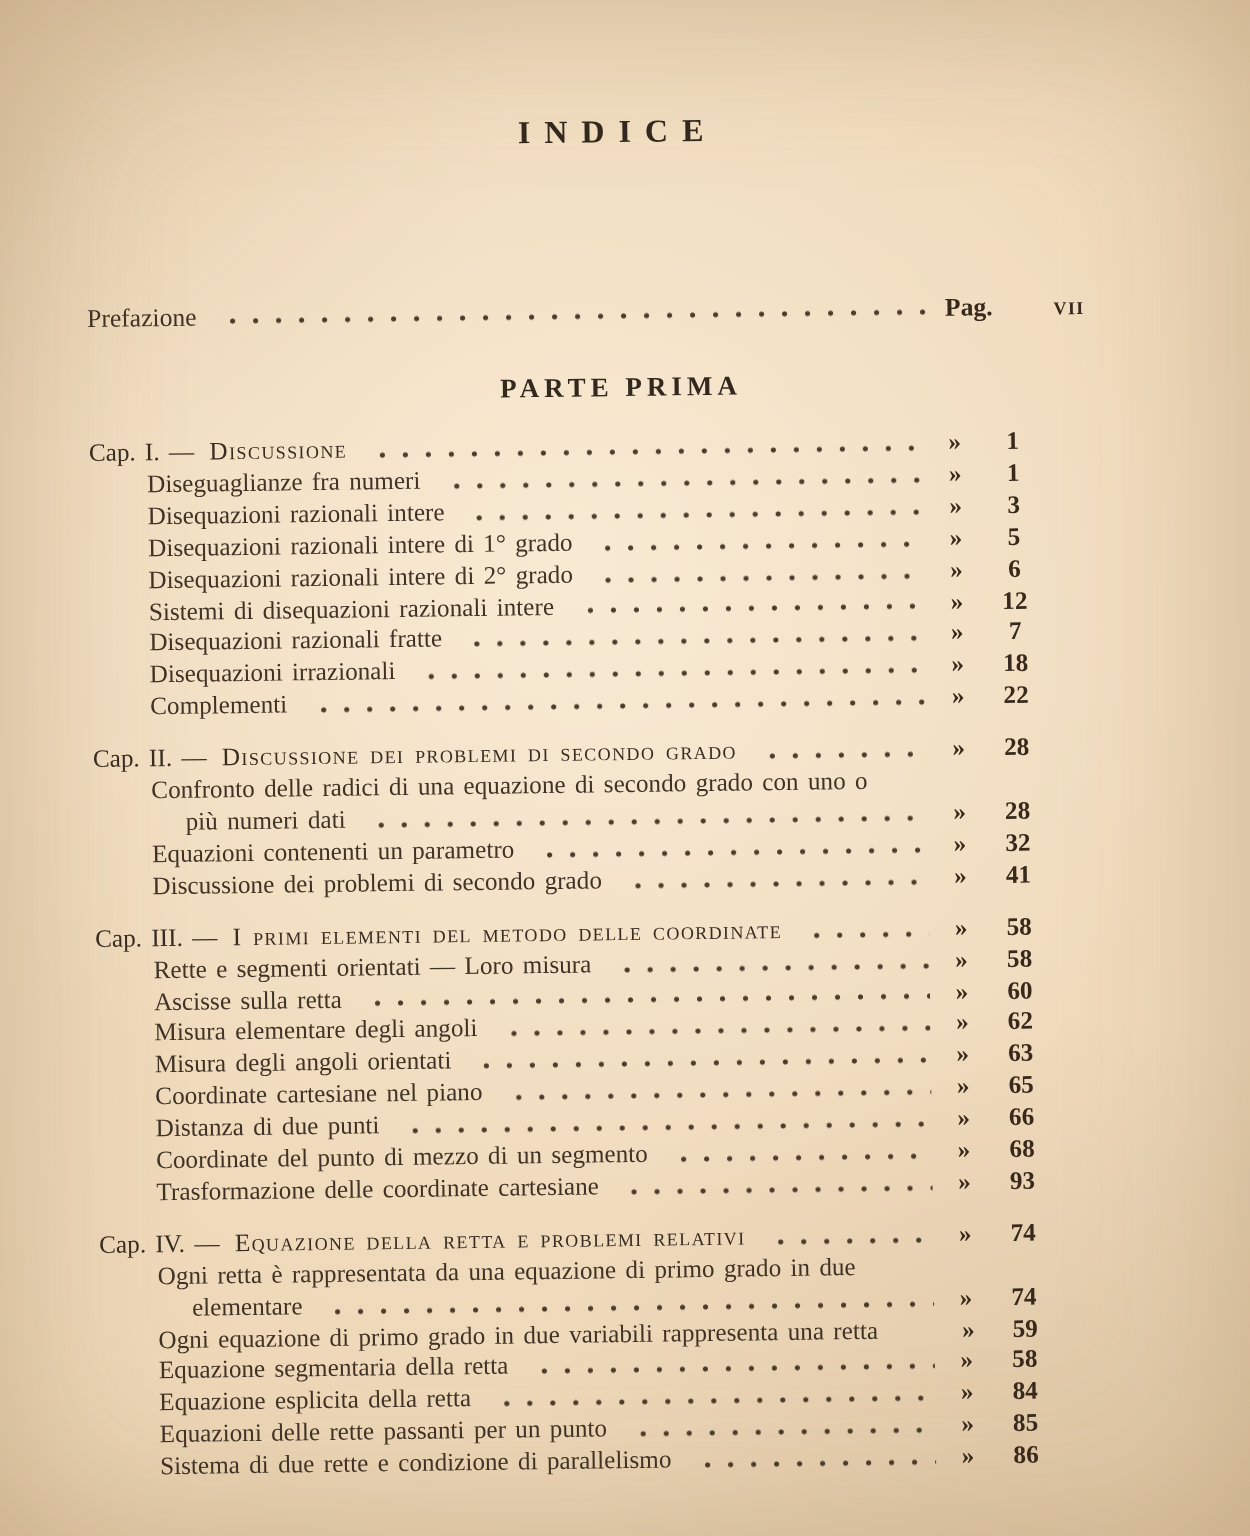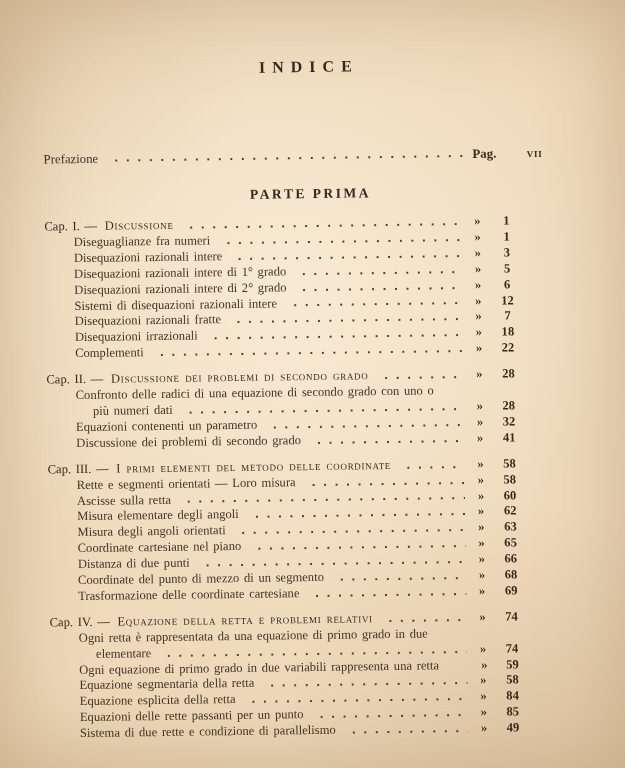--- a/index.html
+++ b/index.html
@@ -222,21 +222,21 @@
         <div class="row r-item">
     <span class="label"><span class="tc">Coordinate del punto di mezzo di un segmento</span></span>
     <span class="leader"></span>
     <span class="mark">»</span>
     <span class="page-num">68</span>
   </div>
         <div class="row r-item">
     <span class="label"><span class="tc">Trasformazione delle coordinate cartesiane</span></span>
     <span class="leader"></span>
     <span class="mark">»</span>
-    <span class="page-num">69</span>
+    <span class="page-num">93</span>
   </div>
         <div class="row r-chapter">
     <span class="label"><span class="prefix">Cap. IV. — </span><span class="tc sc">Equazione della retta e problemi relativi</span></span>
     <span class="leader"></span>
     <span class="mark">»</span>
     <span class="page-num">74</span>
   </div>
         <div class="row r-item">
     <span class="label"><span class="tc">Ogni retta è rappresentata da una equazione di primo grado in due</span></span>
     <span class="leader hidden"></span>
@@ -270,18 +270,18 @@
         <div class="row r-item">
     <span class="label"><span class="tc">Equazioni delle rette passanti per un punto</span></span>
     <span class="leader"></span>
     <span class="mark">»</span>
     <span class="page-num">85</span>
   </div>
         <div class="row r-item">
     <span class="label"><span class="tc">Sistema di due rette e condizione di parallelismo</span></span>
     <span class="leader"></span>
     <span class="mark">»</span>
-    <span class="page-num">49</span>
+    <span class="page-num">86</span>
   </div>
       </div>
 
   </div>
 </div>
 
 </body></html>

